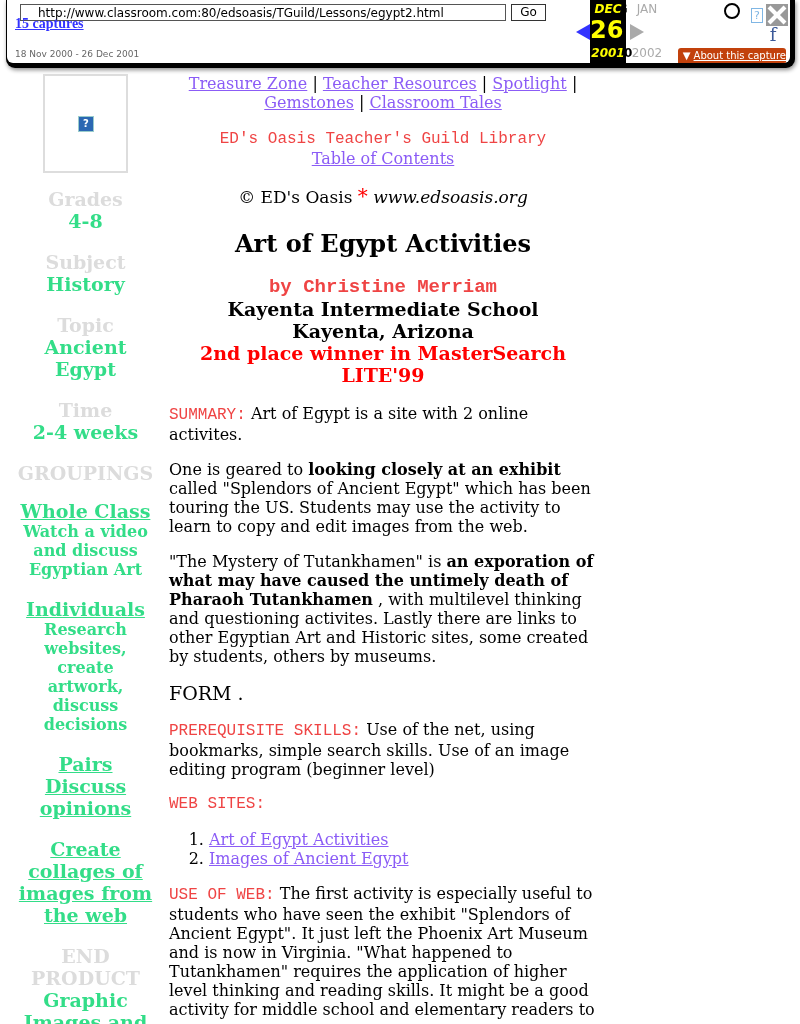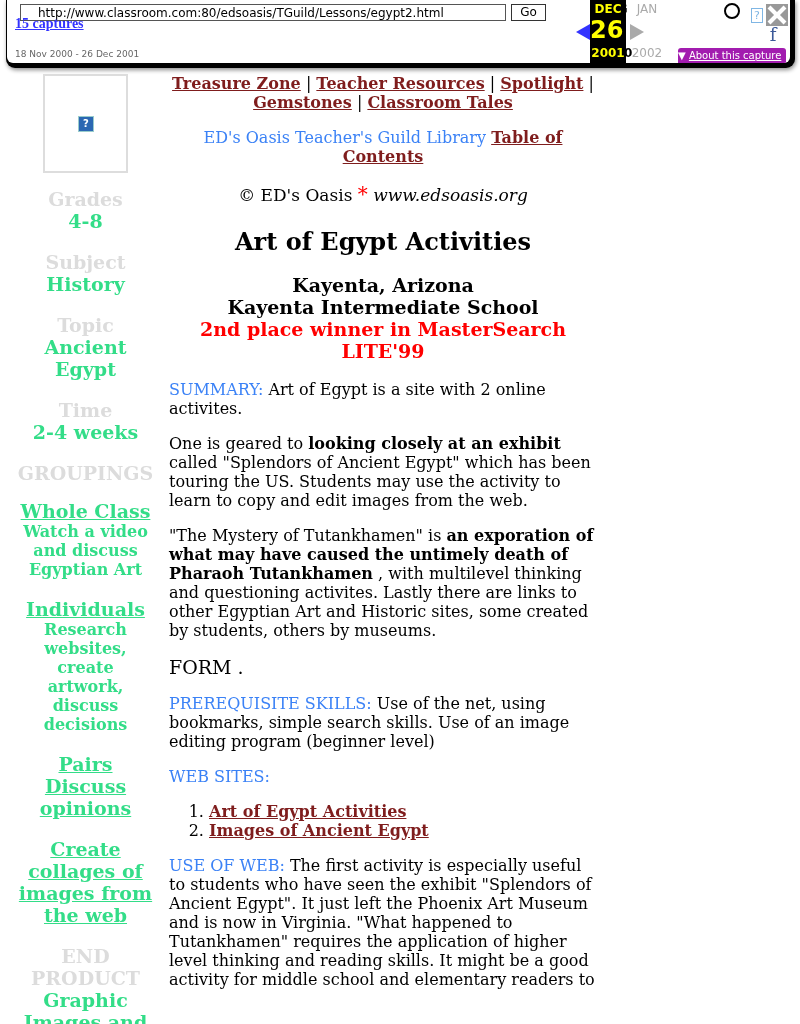--- a/index.html
+++ b/index.html
@@ -37,33 +37,33 @@
     position: absolute; left: 8px; top: 49px; font-family: "DejaVu Sans", sans-serif;
     font-size: 9px; color: #666;
   }
   .wm-col { position: absolute; top: 0; height: 63px; text-align: center;
     font-family: "DejaVu Sans", sans-serif; }
   .wm-col .mon { position: absolute; top: 2px; left: 0; right: 0; font-size: 12px; }
   .wm-col .yr { position: absolute; top: 46px; left: 0; right: 0; font-size: 12px; }
   #wm-prev { left: 546px; width: 36px; }
   #wm-prev .mon, #wm-prev .yr { font-weight: bold; color: #000; margin-left: 46px; }
   #wm-cur { left: 583px; width: 36px; background: #000; }
-  #wm-cur .mon, #wm-cur .yr { font-weight: bold; color: #ffff00; }
+  #wm-cur .mon, #wm-cur .yr { font-weight: bold; color: #ffff00; font-style: italic; }
   #wm-cur .day { position: absolute; top: 15px; left: 0; right: 16px; font-size: 24px;
     font-weight: bold; color: #ffff00; line-height: 30px; }
   #wm-next { left: 619px; width: 42px; }
   #wm-next .mon, #wm-next .yr { color: #aaa; }
   .wm-arrow { position: absolute; top: 24px; width: 0; height: 0;
     border-top: 8px solid transparent; border-bottom: 8px solid transparent; }
   #wm-arrow-prev { left: 23px; border-right: 14px solid #3333ff; }
   #wm-arrow-next { left: 4px; border-left: 14px solid #aaa; }
   #wm-about {
     position: absolute; left: 671px; top: 48px; width: 108px; height: 15px;
-    background: #a21caf; color: #fff; font-family: "DejaVu Sans", sans-serif; font-size: 10px;
-    line-height: 15px; text-align: left; border-radius: 3px 3px 0 0;
+    background: #c2410c; color: #fff; font-family: "DejaVu Sans", sans-serif; font-size: 10px;
+    line-height: 15px; text-align: right; border-radius: 3px 3px 0 0;
   }
   #wm-about span.lbl { text-decoration: underline; }
   #wm-circle {
     position: absolute; left: 717px; top: 3px; width: 16px; height: 16px;
     border: 2px solid #000; border-radius: 50%;
   }
   #wm-help {
     position: absolute; left: 744px; top: 8px; width: 12px; height: 15px;
     border: 1px solid #7fb6e4; color: #7fb6e4; font-family: "DejaVu Sans", sans-serif;
     font-size: 11px; line-height: 13px; text-align: center;
@@ -88,23 +88,23 @@
     font-family: "DejaVu Sans", sans-serif; font-weight: bold; line-height: 14px; text-align: center;
   }
   .sb-head { color: #dcdcdc; font-weight: bold; font-size: 19px; line-height: 22px; }
   .sb-val { color: #33dd88; font-weight: bold; font-size: 19px; line-height: 22px; }
   .sb-grp { margin-top: 19px; }
   .sb-link { color: #33dd88; font-weight: bold; font-size: 19px; line-height: 22px; text-decoration: underline; }
   .sb-desc { color: #33dd88; font-weight: bold; font-size: 16px; line-height: 19px; }
 
   
   #main { position: absolute; left: 169px; top: 74px; width: 428px; font-size: 16px; line-height: 19px; }
-  #main a { color: #7f1d1d; text-decoration: underline; font-weight: bold; }
+  #main a { color: #8b5cf6; text-decoration: underline; }
   .center { text-align: center; }
-  .magenta { color: #3b82f6; }
+  .magenta { color: #ef4444; font-family: Liberation Mono, monospace; }
   .red { color: #ff0000; }
   #title { font-size: 24px; font-weight: bold; line-height: 30px; margin: 22px 0 0; }
   #author { font-size: 19px; font-weight: bold; line-height: 22px; margin-top: 17px; }
   #award { font-size: 19px; font-weight: bold; line-height: 22px; }
   p { margin: 0; }
   .para { margin-top: 16px; }
   #form-line { font-size: 19px; line-height: 22px; margin-top: 16px; }
   ol { margin: 16px 0 0; padding-left: 40px; }
   ol li { line-height: 19px; }
 </style>
@@ -217,22 +217,23 @@
 
   <div class="center" style="margin-top:19px; font-size:17px">
     <span>© ED's Oasis</span>
     <span class="red" style="font-size:20px">*</span>
     <i>www.edsoasis.org</i>
   </div>
 
   <h1 id="title" class="center">Art of Egypt Activities</h1>
 
   <div id="author" class="center">
+    <div class="magenta">by Christine Merriam</div>
+    <div>Kayenta Intermediate School</div>
     <div>Kayenta, Arizona</div>
-    <div>Kayenta Intermediate School</div>
   </div>
 
   <div id="award" class="center red" style="padding:0 25px">2nd place winner in MasterSearch LITE'99</div>
 
   <p class="para" style="margin-top:18px">
     <span class="magenta">SUMMARY:</span>
     <span>Art of Egypt is a site with 2 online activites.</span>
   </p>
 
   <p class="para">

